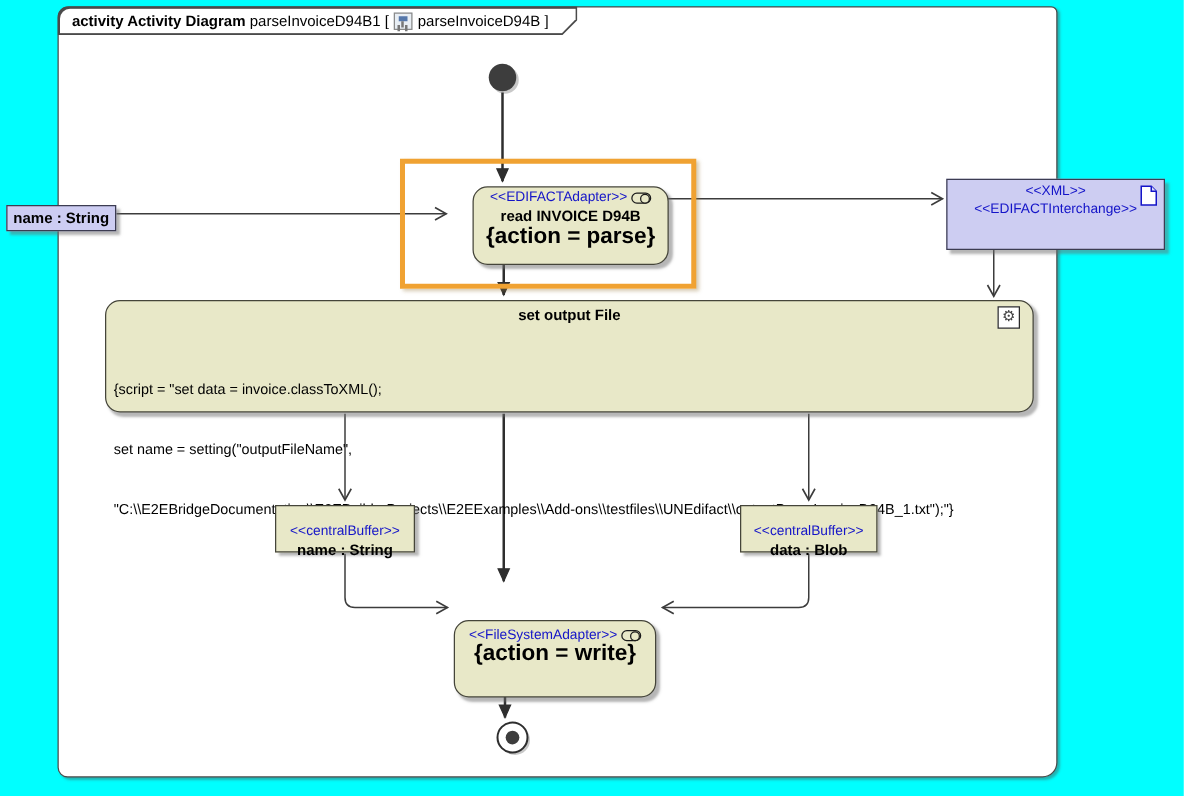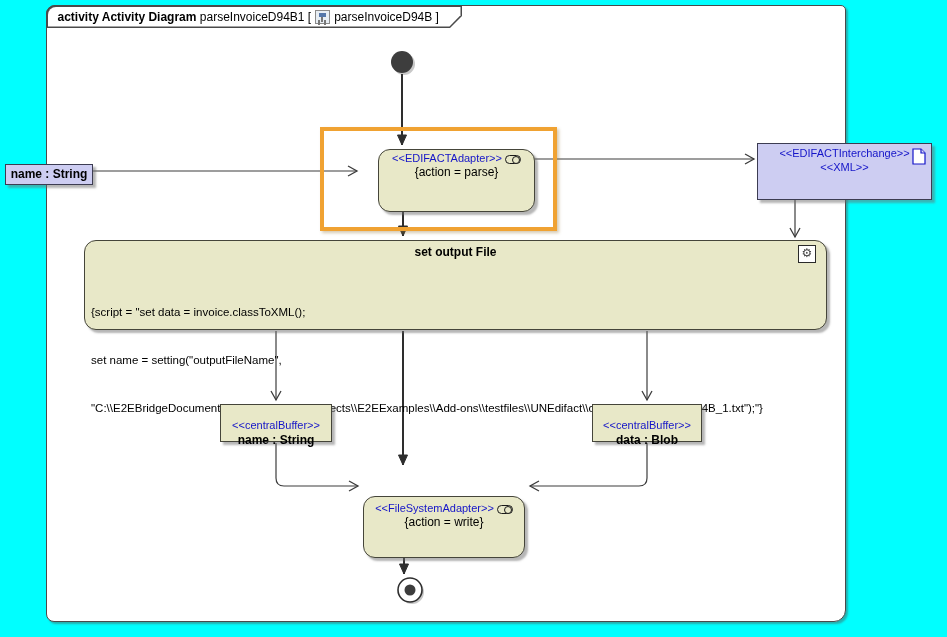--- a/index.html
+++ b/index.html
@@ -38,21 +38,21 @@
 
   
   .node {
     position:absolute; border:1.3px solid #45453a; background:#e8e8c8;
     box-shadow:3px 3px 2px rgba(110,110,110,.5);
     text-align:center; color:#000;
   }
   .rounded { border-radius:12px; }
   .stereo { color:#1414c8; font-size:11px; line-height:14px; white-space:nowrap; }
   .node-name { font-weight:bold; font-size:12px; line-height:16px; white-space:nowrap; }
-  .node-action { font-size:12px; line-height:15px; white-space:nowrap; }
+  .node-action { font-size:18px; line-height:15px; white-space:nowrap;font-weight:bold; }
 
   .object-node { background:#cdcdf2; border:1.3px solid #3c3c52; }
 
   .highlight {
     position:absolute; left:320px; top:127px; width:237px; height:104px;
     border:4px solid #f0a232; box-shadow:2px 2px 3px rgba(150,120,60,.4);
     pointer-events:none;
   }
 
   .read-adapter { left:360px; top:149px; width:157px; height:63px; padding-top:1px;margin-left:18px; }
@@ -134,32 +134,33 @@
     <circle cx="410" cy="590" r="12" fill="#ffffff" stroke="#2e2e2e" stroke-width="1.6"></circle>
     <circle cx="410" cy="590" r="5.5" fill="#3d3d3d"></circle>
   </svg>
 
   <div class="node object-node input-object">
     <span>name : String</span>
   </div>
 
   <div class="node rounded read-adapter">
     <div class="stereo"><span>&lt;&lt;EDIFACTAdapter&gt;&gt;</span><span class="pill-icon"></span></div>
+    <div class="node-name">read INVOICE D94B</div>
     <div class="node-action">{action = parse}</div>
   </div>
 
   <div class="highlight"></div>
 
   <div class="node object-node invoice-object">
     <svg class="doc-icon" width="14" height="17" viewBox="0 0 14 17">
       <path d="M 1 1 L 9 1 L 13 5 L 13 16 L 1 16 Z" fill="#ffffff" stroke="#1414c8" stroke-width="1.2"></path>
       <path d="M 9 1 L 9 5 L 13 5" fill="#dcdcf8" stroke="#1414c8" stroke-width="1.2"></path>
     </svg>
+    <div class="stereo">&lt;&lt;XML&gt;&gt;</div>
     <div class="stereo">&lt;&lt;EDIFACTInterchange&gt;&gt;</div>
-    <div class="stereo">&lt;&lt;XML&gt;&gt;</div>
   </div>
 
   <div class="node rounded action-script">
     <div class="gear-icon">⚙</div>
     <div class="node-name">set output File</div>
     <div class="script-body">
       <div>{script = "set data = invoice.classToXML();</div>
       <div>set name = setting("outputFileName",</div>
       <div>"C:\\E2EBridgeDocumentation\\E2EBuilderProjects\\E2EExamples\\Add-ons\\testfiles\\UNEdifact\\outputParseInvoiceD94B_1.txt");"}</div>
     </div>

